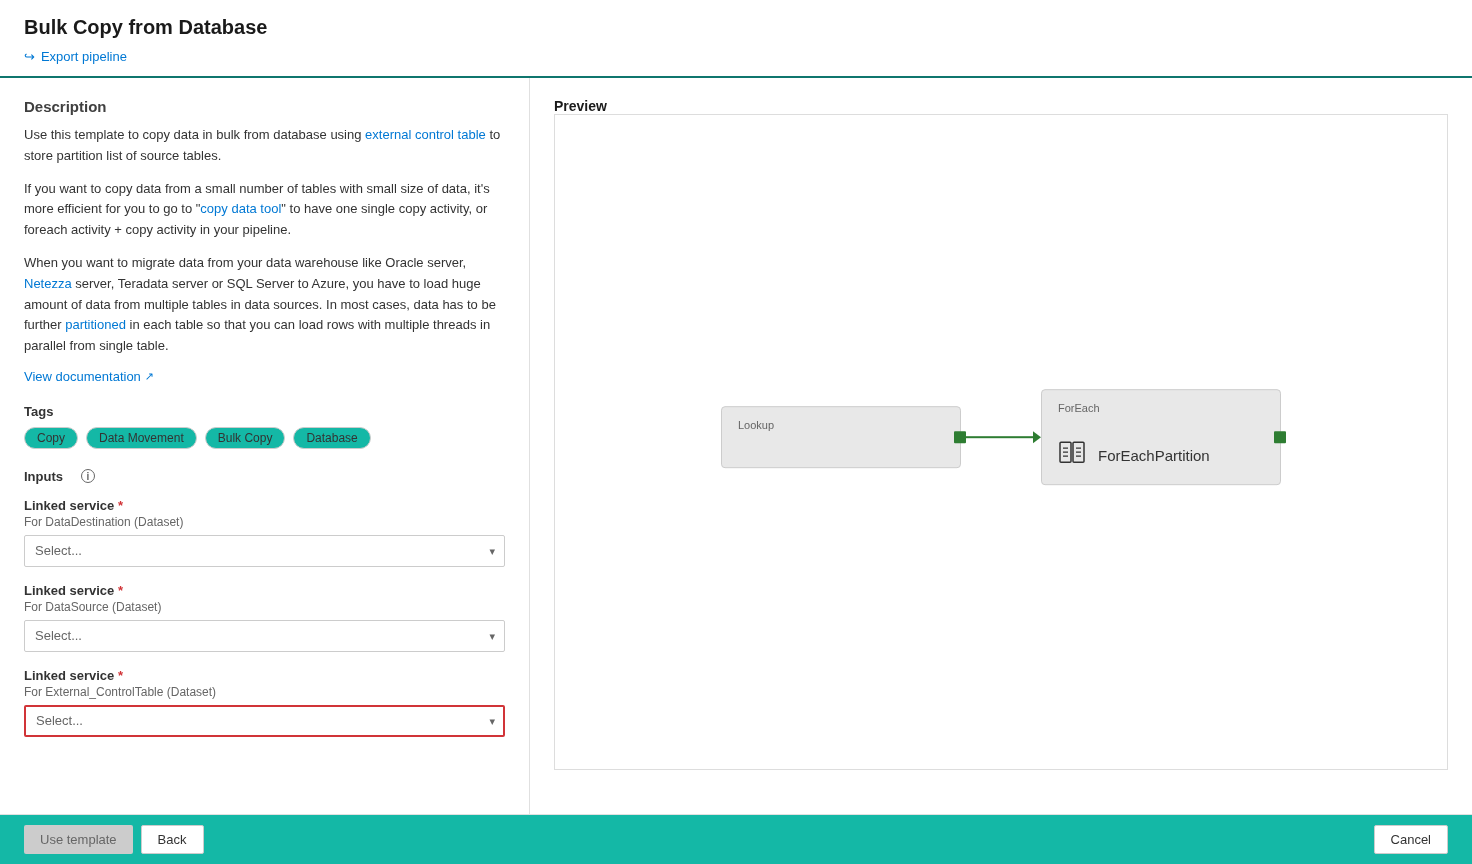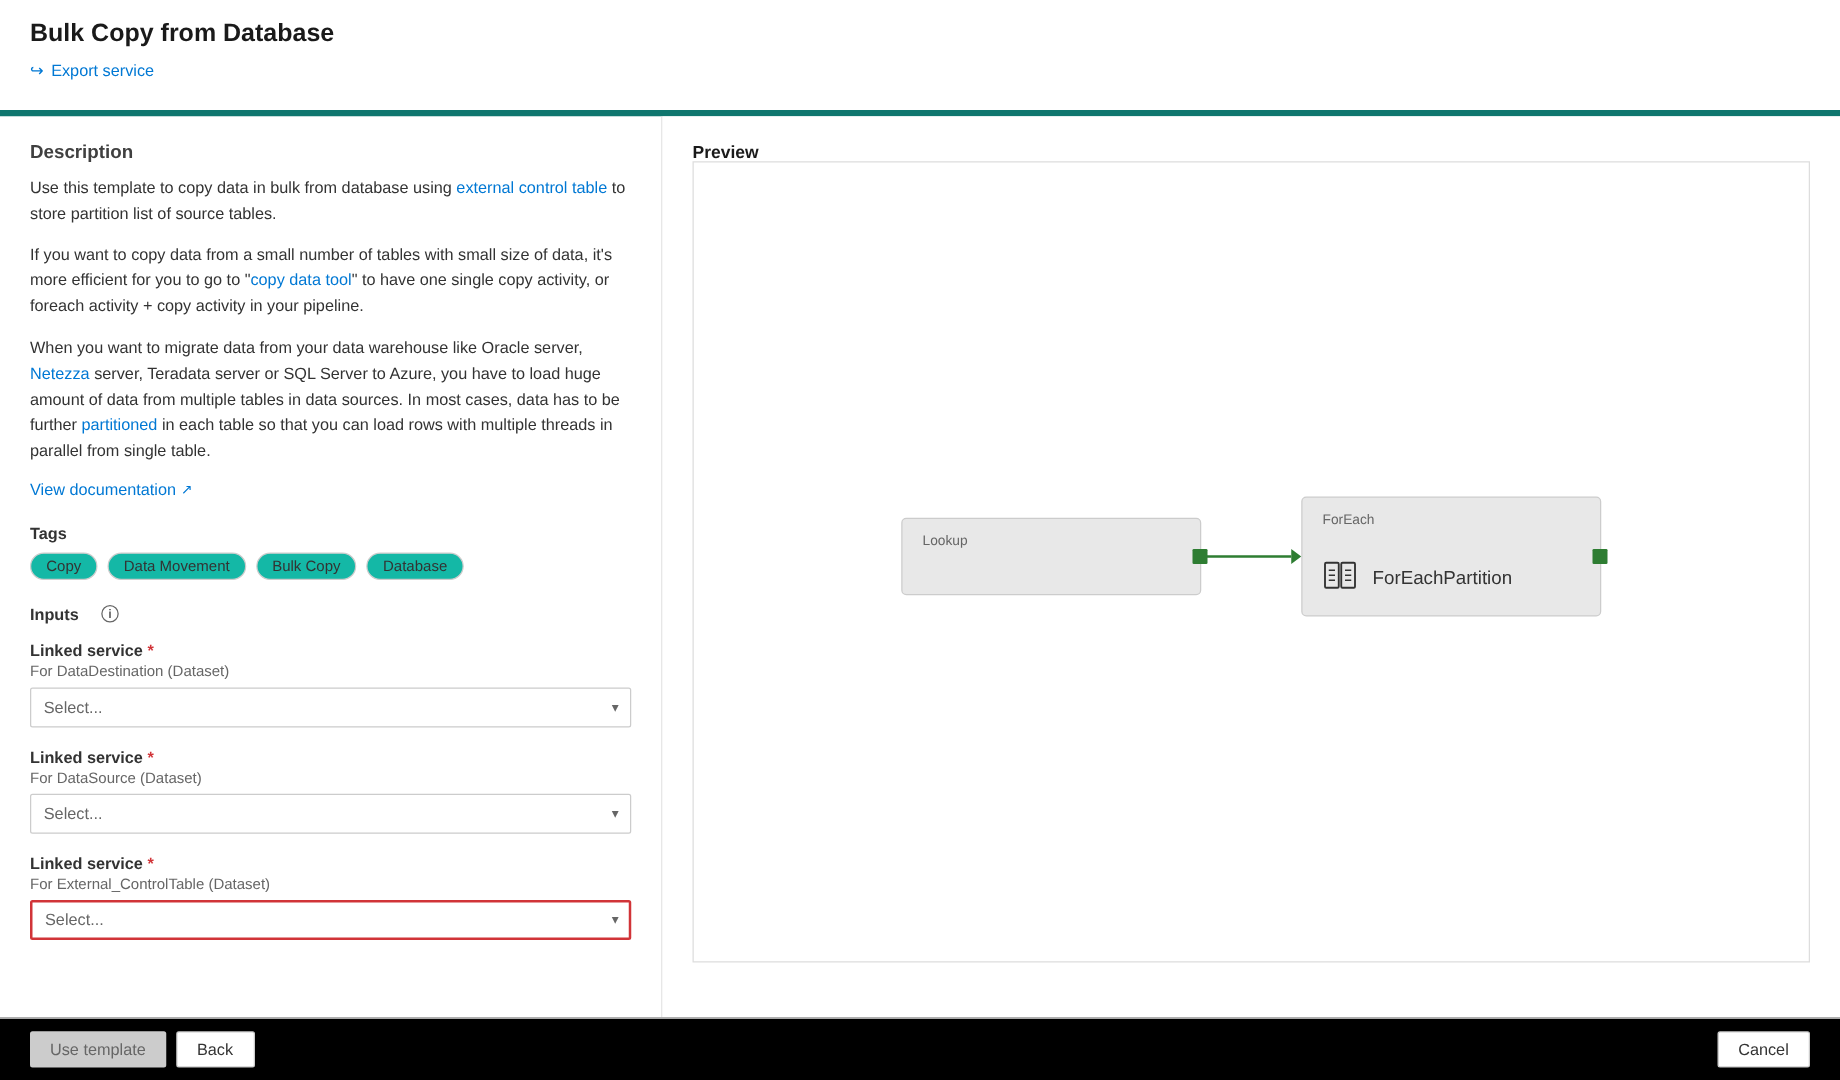--- a/index.html
+++ b/index.html
@@ -1,20 +1,20 @@
 <!DOCTYPE html>
 <html><head>
   <meta charset="utf-8">
   <style>
     * { box-sizing: border-box; margin: 0; padding: 0; }
     body { font-family: 'Segoe UI', Arial, sans-serif; font-size: 13px; color: #333; background: #fff; }
 
     .page-wrapper { display: flex; flex-direction: column; height: 864px; width: 1472px; }
 
-    .top-bar { padding: 16px 24px 24px; border-bottom: 5px solid #0f766e; }
+    .top-bar { padding: 16px 24px 12px; border-bottom: 2px solid #0f766e; }
     .page-title { font-size: 20px; font-weight: 600; color: #1a1a1a; margin-bottom: 10px; }
     .export-link { display: flex; align-items: center; gap: 6px; color: #0078d4; font-size: 13px; cursor: pointer; text-decoration: none; }
 
     .main-content { display: flex; flex: 1; overflow: hidden; }
 
     .left-panel { width: 530px; min-width: 530px; padding: 20px 24px; overflow-y: auto; border-right: 1px solid #e0e0e0; }
     .right-panel { flex: 1; padding: 20px 24px; background: #fff; }
 
     .section-title { font-size: 15px; font-weight: 600; margin-bottom: 10px; color: #404040; }
 
@@ -33,21 +33,21 @@
     .info-icon { width: 14px; height: 14px; border: 1px solid #666; border-radius: 50%; display: inline-flex; align-items: center; justify-content: center; font-size: 10px; color: #666; cursor: default; }
 
     .input-group { margin-bottom: 16px; }
     .input-label { font-size: 13px; font-weight: 600; margin-bottom: 2px; }
     .input-sublabel { font-size: 12px; color: #666; margin-bottom: 6px; }
     .select-wrapper { position: relative; }
     .select-dropdown { width: 100%; padding: 6px 30px 6px 10px; border: 1px solid #ccc; border-radius: 2px; font-size: 13px; color: #666; background: #fff; appearance: none; cursor: pointer; height: 32px; }
     .select-dropdown.error { border: 2px solid #d13438; }
     .chevron-icon { position: absolute; right: 10px; top: 50%; transform: translateY(-50%); pointer-events: none; color: #666; font-size: 11px; }
 
-    .bottom-bar { display: flex; align-items: center; justify-content: space-between; padding: 10px 24px; border-top: 1px solid #e0e0e0; background: #000000; }
+    .bottom-bar { display: flex; align-items: center; justify-content: space-between; padding: 10px 24px; border-top: 1px solid #e0e0e0; background: #14b8a6; }
     .bottom-left { display: flex; gap: 8px; }
     .btn-primary { background: #0078d4; color: #fff; border: none; padding: 6px 16px; font-size: 13px; cursor: pointer; border-radius: 2px; }
     .btn-primary.disabled { background: #ccc; color: #666; cursor: not-allowed; }
     .btn-secondary { background: #fff; color: #333; border: 1px solid #ccc; padding: 6px 16px; font-size: 13px; cursor: pointer; border-radius: 2px; }
     .btn-cancel { background: #fff; color: #333; border: 1px solid #ccc; padding: 6px 16px; font-size: 13px; cursor: pointer; border-radius: 2px; }
 
     
     .preview-title { font-size: 14px; font-weight: 600; margin-bottom: 0; color: #1a1a1a; }
     .preview-canvas { border: 1px solid #ddd; background: #fff; width: 100%; height: calc(100% - 40px); position: relative; overflow: hidden; }
 
@@ -68,21 +68,21 @@
   </style>
 </head>
 <body>
 
 <div class="page-wrapper">
 
   <div class="top-bar">
     <h1 class="page-title">Bulk Copy from Database</h1>
     <a class="export-link">
       <span>↪</span>
-      <span>Export service</span>
+      <span>Export pipeline</span>
     </a>
   </div>
 
   <div class="main-content">
 
     <div class="left-panel">
 
       
       <div class="inputs-section">
         <div class="section-title">Description</div>

